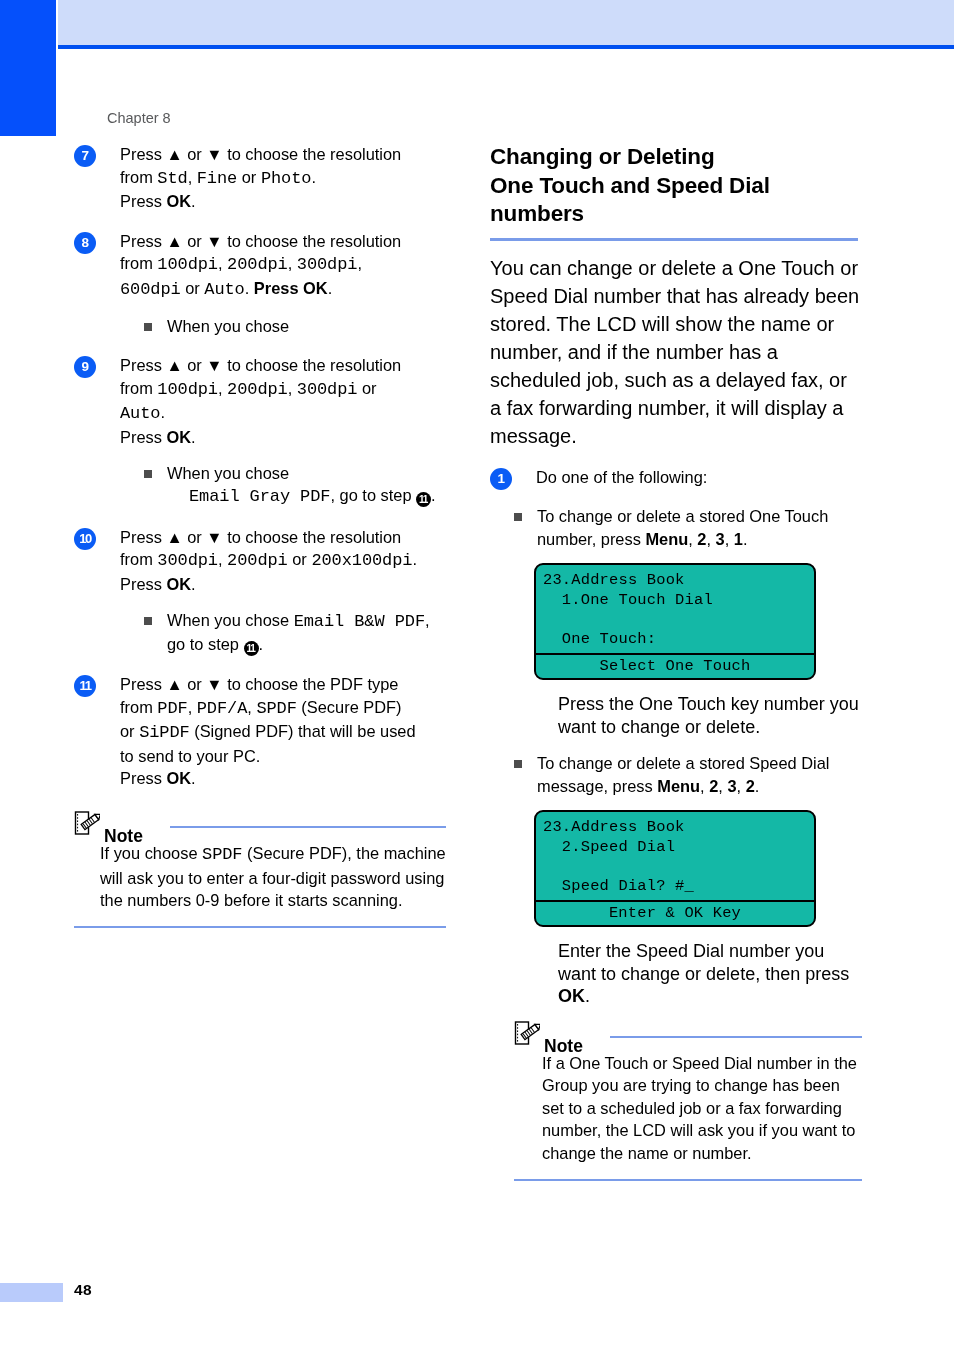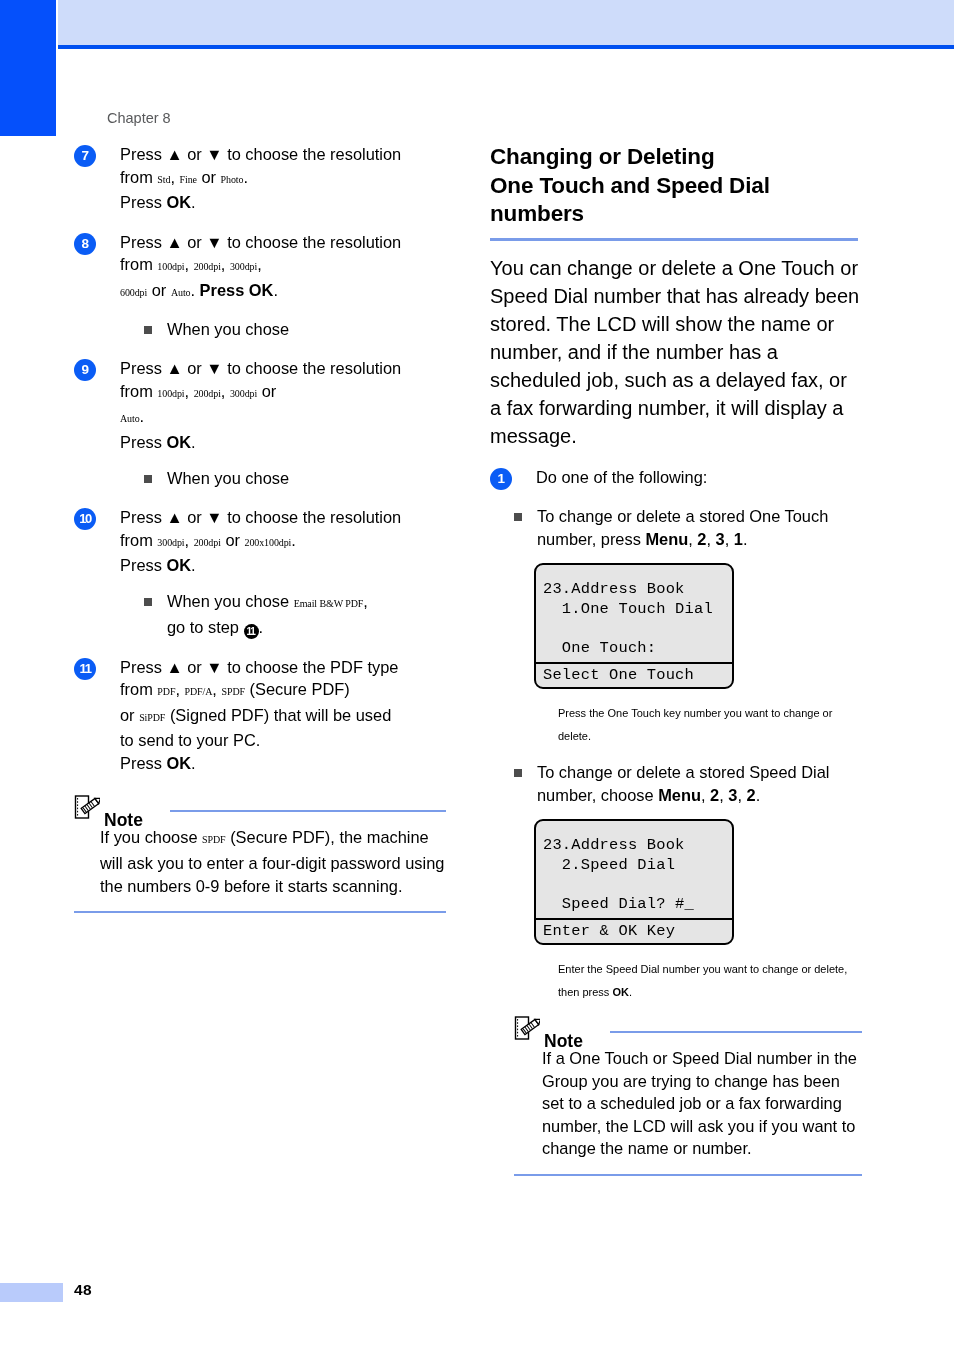--- a/index.html
+++ b/index.html
@@ -80,22 +80,22 @@
     line-height: 22px;
     text-align: center;
     letter-spacing: -0.5px;
   }
   .step-badge.wide { letter-spacing: -1.4px; font-size: 13px; }
   .step-body {
     font-size: 16.4px;
     line-height: 22.6px;
   }
   .mono {
-    font-family: Liberation Serif, serif;
-    font-size: 10px;
+    font-family: Liberation Mono, monospace;
+    font-size: 17px;
     letter-spacing: -0.1px;
   }
   .b { font-weight: bold; }
 
   
   .sub {
     position: relative;
     padding-left: 23px;
     margin-top: 13px;
     margin-left: 24px;
@@ -144,44 +144,44 @@
     line-height: 28px;
     margin: 0 0 16px 0;
   }
 
   
   .lcd {
     position: relative;
     box-sizing: border-box;
     border: 2.4px solid #000;
     border-radius: 9px;
-    width: 200px;
-    padding: 13px 0 0 0;
+    width: 282px;
+    padding: 4px 0 0 0;
     margin: 13px 0 13px 44px;
-    background: #e5e5e5;
+    background: #14b8a6;
   }
   .lcd-lines {
     padding: 2px 7px 4px 7px;
     min-height: 62px;
   }
   .lcd-line {
     font-family: "Liberation Mono", "DejaVu Sans Mono", monospace;
     font-size: 15.4px;
     line-height: 19.4px;
     white-space: pre;
     letter-spacing: 0.2px;
   }
   .lcd-status {
     border-top: 2.4px solid #000;
     padding: 1px 7px 2px 7px;
   }
-  .lcd-status .lcd-line { line-height: 20px; }
+  .lcd-status .lcd-line { line-height: 20px; text-align: center; }
 
   .after-lcd {
-    font-size: 11px;
+    font-size: 18px;
     line-height: 22.6px;
     margin: 8px 0 14px 0;
     padding-left: 68px;
   }
 
   
   .note {
     margin-top: 22px;
     position: relative;
   }
@@ -260,20 +260,21 @@
     <div class="step-badge">9</div>
     <div class="step-body">
       <span>Press </span><span>▲ or ▼</span><span> to choose the resolution</span><br>
       <span>from </span><span class="mono">100dpi</span><span>, </span><span class="mono">200dpi</span><span>, </span><span class="mono">300dpi</span><span> or</span><br>
       <span class="mono">Auto</span><span>.</span><br>
       <span>Press </span><span class="b">OK</span><span>.</span>
     </div>
     <div class="sub">
       <span class="sub-sq"></span>
       <span>When you chose</span>
+      <span class="sub-indent"><span class="mono">Email Gray PDF</span><span>, go to step </span><span class="ref">11</span><span>.</span></span>
     </div>
   </div>
 
   <div class="step">
     <div class="step-badge wide">10</div>
     <div class="step-body">
       <span>Press </span><span>▲ or ▼</span><span> to choose the resolution</span><br>
       <span>from </span><span class="mono">300dpi</span><span>, </span><span class="mono">200dpi</span><span> or </span><span class="mono">200x100dpi</span><span>.</span><br>
       <span>Press </span><span class="b">OK</span><span>.</span>
     </div>
@@ -351,21 +352,21 @@
     </div>
     <div class="lcd-status">
       <div class="lcd-line">Select One Touch</div>
     </div>
   </div>
 
   <p class="after-lcd">Press the One Touch key number you want to change or delete.</p>
 
   <div class="sub">
     <span class="sub-sq"></span>
-    <span>To change or delete a stored Speed Dial number, choose </span><span class="b">Menu</span><span>, </span><span class="b">2</span><span>, </span><span class="b">3</span><span>, </span><span class="b">2</span><span>.</span>
+    <span>To change or delete a stored Speed Dial message, press </span><span class="b">Menu</span><span>, </span><span class="b">2</span><span>, </span><span class="b">3</span><span>, </span><span class="b">2</span><span>.</span>
   </div>
 
   <div class="lcd">
     <div class="lcd-lines">
       <div class="lcd-line">23.Address Book</div>
       <div class="lcd-line">  2.Speed Dial</div>
       <div class="lcd-line">&nbsp;</div>
       <div class="lcd-line">  Speed Dial? #_</div>
     </div>
     <div class="lcd-status">

